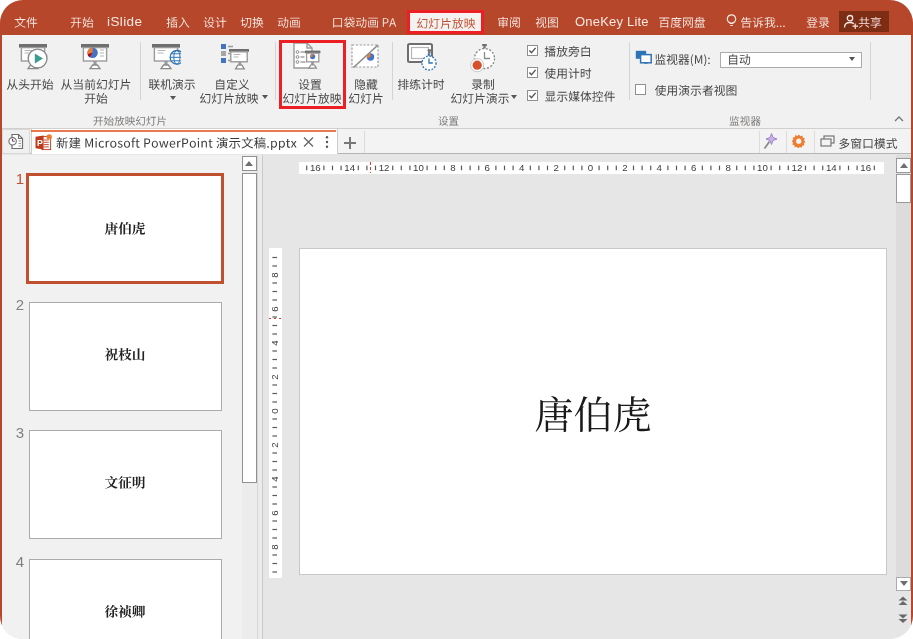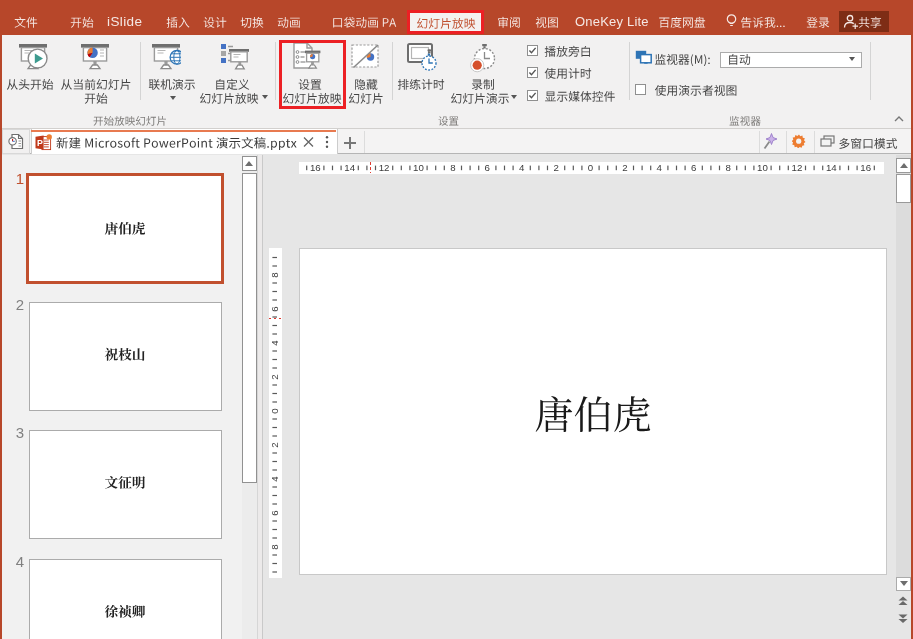--- a/index.html
+++ b/index.html
@@ -1,15 +1,15 @@
 <!DOCTYPE html>
 <html><head><meta charset="utf-8"><style>
 html,body{margin:0;padding:0;}
 body{font-family:"Liberation Sans",sans-serif;}
-.win{position:relative;width:913px;height:639px;overflow:hidden;background:#e6e6e6;}
+.win{position:relative;width:913px;height:639px;overflow:hidden;background:#e6e6e6;border-radius:23px;}
 .abs{position:absolute;}
 </style></head><body>
 <div class="win">
 
 <div class="abs" style="left:0;top:0;width:913px;height:35px;background:#b7472a;"></div>
 <div style="position:absolute;left:14.0px;top:15.3px;width:24px;height:13px;"><svg width="24" height="13" viewBox="0 -11.04 24.00 13.20">
         <path d="M5.1 -9.9C5.4 -9.3 5.8 -8.5 6.0 -8.0L7.0 -8.3C6.8 -8.8 6.4 -9.6 6.0 -10.2ZM0.6 -8.0V-7.1H2.5C3.2 -5.3 4.1 -3.7 5.4 -2.4C4.0 -1.3 2.4 -0.5 0.4 0.1C0.6 0.3 0.9 0.7 1.0 0.9C3.0 0.3 4.7 -0.6 6.0 -1.8C7.4 -0.6 9.0 0.3 11.0 0.9C11.1 0.6 11.4 0.2 11.6 0.0C9.7 -0.4 8.1 -1.3 6.7 -2.4C7.9 -3.6 8.9 -5.2 9.6 -7.1H11.4V-8.0ZM6.0 -3.0C4.9 -4.2 4.0 -5.5 3.4 -7.1H8.5C7.9 -5.5 7.1 -4.1 6.0 -3.0Z M15.8 -4.1V-3.2H19.2V1.0H20.1V-3.2H23.4V-4.1H20.1V-6.7H22.9V-7.6H20.1V-9.9H19.2V-7.6H17.6C17.8 -8.2 17.9 -8.7 18.0 -9.3L17.2 -9.5C16.9 -7.9 16.4 -6.4 15.7 -5.4C15.9 -5.3 16.3 -5.0 16.5 -4.9C16.8 -5.4 17.1 -6.0 17.4 -6.7H19.2V-4.1ZM15.2 -10.0C14.6 -8.2 13.5 -6.4 12.4 -5.2C12.5 -5.0 12.8 -4.6 12.9 -4.4C13.3 -4.8 13.6 -5.2 14.0 -5.8V0.9H14.9V-7.2C15.3 -8.0 15.7 -8.9 16.1 -9.8Z" fill="#f5e8e4"></path>
       </svg></div>
 <div style="position:absolute;left:70.0px;top:15.3px;width:24px;height:13px;"><svg width="24" height="13" viewBox="0 -11.04 24.00 13.20">
         <path d="M7.8 -8.4V-5.0H4.4V-5.5V-8.4ZM0.6 -5.0V-4.2H3.5C3.3 -2.5 2.7 -0.9 0.6 0.3C0.9 0.5 1.2 0.8 1.4 1.0C3.6 -0.4 4.2 -2.3 4.4 -4.2H7.8V1.0H8.7V-4.2H11.4V-5.0H8.7V-8.4H11.0V-9.3H1.1V-8.4H3.5V-5.5L3.5 -5.0Z M17.5 -3.9V1.0H18.4V0.4H22.0V0.9H22.9V-3.9ZM18.4 -0.4V-3.1H22.0V-0.4ZM17.1 -4.9C17.5 -5.0 18.0 -5.1 22.5 -5.4C22.6 -5.1 22.8 -4.8 22.9 -4.6L23.6 -5.0C23.3 -5.9 22.4 -7.3 21.6 -8.3L20.9 -8.0C21.3 -7.5 21.7 -6.8 22.1 -6.2L18.2 -6.0C19.0 -7.0 19.8 -8.4 20.5 -9.8L19.5 -10.1C18.9 -8.6 17.9 -7.0 17.6 -6.5C17.3 -6.1 17.1 -5.8 16.8 -5.8C17.0 -5.5 17.1 -5.1 17.1 -4.9ZM14.4 -6.8H15.8C15.6 -5.2 15.4 -3.9 15.0 -2.9C14.6 -3.2 14.1 -3.5 13.7 -3.8C14.0 -4.7 14.2 -5.7 14.4 -6.8ZM12.8 -3.5C13.4 -3.1 14.0 -2.6 14.6 -2.1C14.1 -1.0 13.3 -0.2 12.5 0.2C12.7 0.4 12.9 0.7 13.0 0.9C13.9 0.4 14.7 -0.4 15.3 -1.5C15.7 -1.0 16.1 -0.6 16.4 -0.3L16.9 -1.0C16.6 -1.4 16.2 -1.8 15.6 -2.3C16.2 -3.7 16.5 -5.4 16.7 -7.6L16.1 -7.6L16.0 -7.6H14.6C14.7 -8.4 14.9 -9.2 15.0 -10.0L14.1 -10.0C14.1 -9.3 13.9 -8.5 13.8 -7.6H12.5V-6.8H13.6C13.4 -5.5 13.1 -4.4 12.8 -3.5Z" fill="#f5e8e4"></path>

